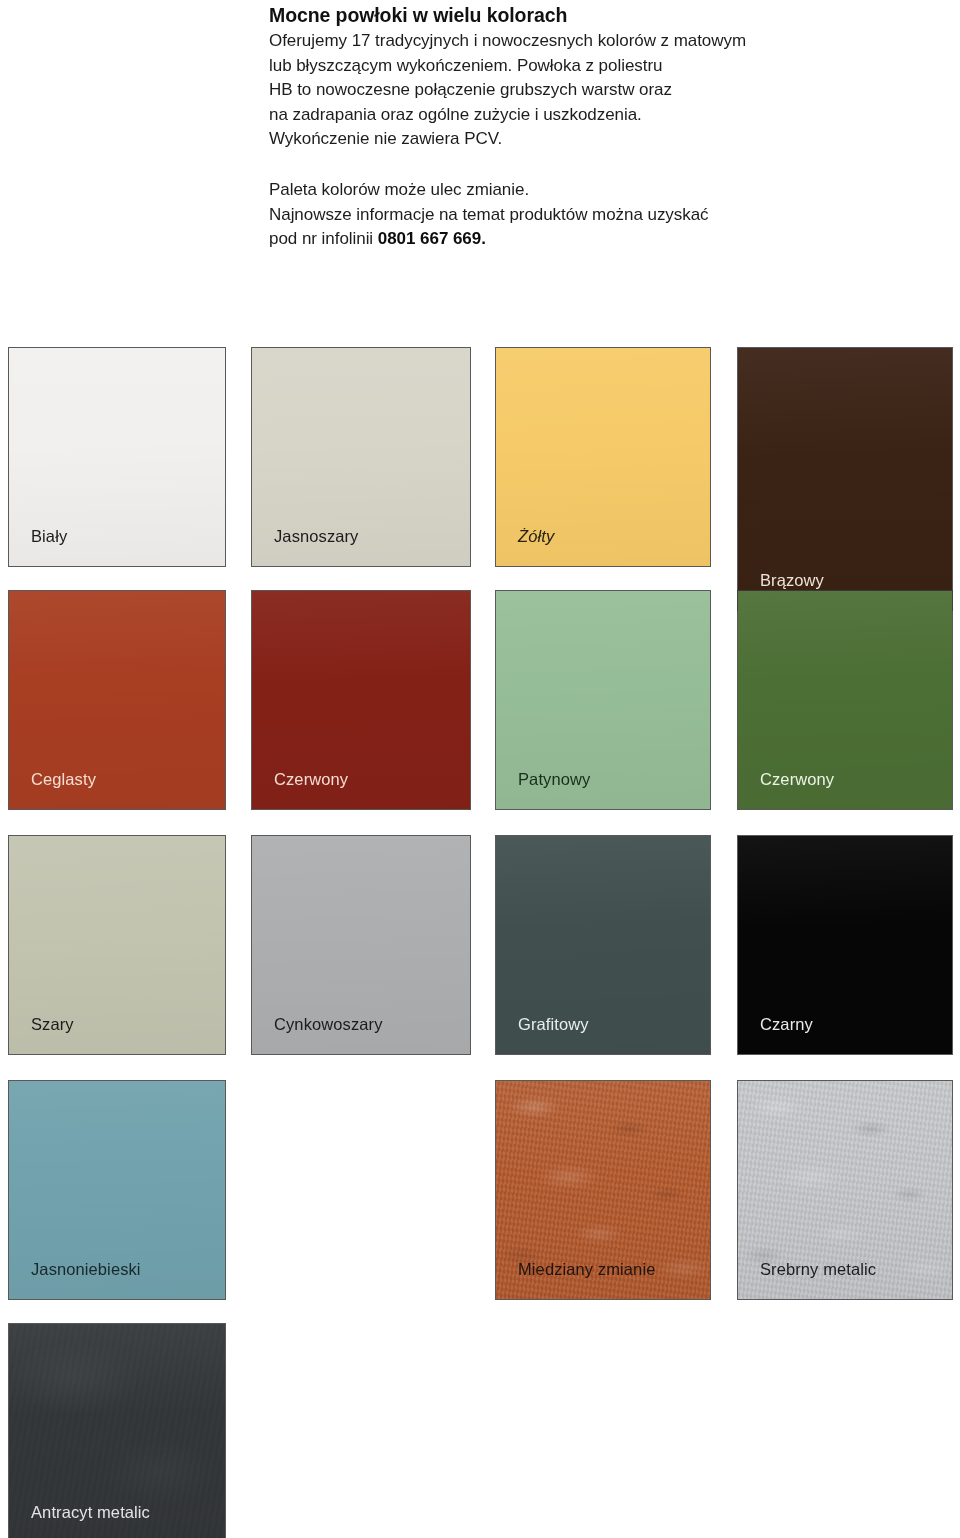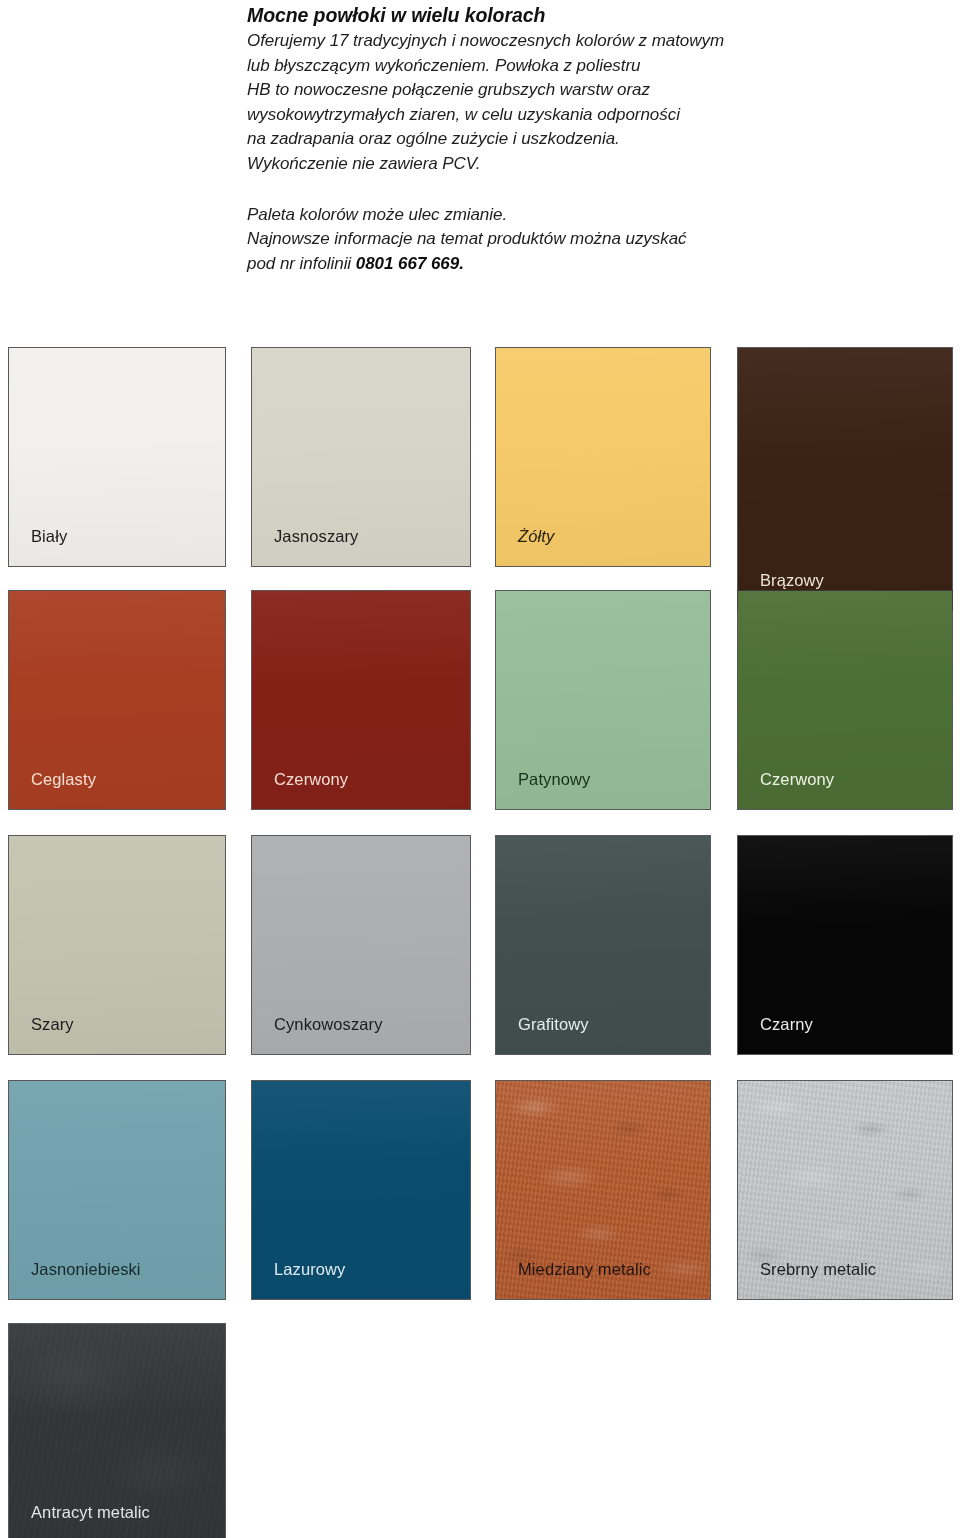--- a/index.html
+++ b/index.html
@@ -14,24 +14,23 @@
     position: relative;
     overflow: hidden;
     font-family: "Liberation Sans", "DejaVu Sans", sans-serif;
     color: #1a1a1a;
     -webkit-font-smoothing: antialiased;
   }
 
   
   #intro-block {
     position: absolute;
-    left: 247px;
+    left: 269px;
     top: 2px;
     width: 600px;
-    font-style: italic;
   }
   #intro-title {
     font-size: 19.5px;
     font-weight: bold;
     letter-spacing: -0.1px;
     line-height: 26px;
     margin: 0 0 1px 0;
     color: #111111;
   }
   .intro-para {
@@ -114,21 +113,20 @@
 </style>
 </head>
 <body>
 
 <div id="intro-block">
   <h1 id="intro-title">Mocne powłoki w wielu kolorach</h1>
 
   <p class="intro-para">Oferujemy 17 tradycyjnych i nowoczesnych kolorów z matowym</p>
   <p class="intro-para">lub błyszczącym wykończeniem. Powłoka z poliestru</p>
   <p class="intro-para">HB to nowoczesne połączenie grubszych warstw oraz</p>
-  <p class="intro-para">wysokowytrzymałych ziaren, w celu uzyskania odporności</p>
   <p class="intro-para">na zadrapania oraz ogólne zużycie i uszkodzenia.</p>
   <p class="intro-para">Wykończenie nie zawiera PCV.</p>
 
   <div class="intro-spacer"></div>
 
   <p class="intro-para">Paleta kolorów może ulec zmianie.</p>
   <p class="intro-para">Najnowsze informacje na temat produktów można uzyskać</p>
   <p class="intro-para"><span>pod nr infolinii </span><span class="bold-inline">0801 667 669.</span></p>
 </div>
 
@@ -178,27 +176,23 @@
       <span class="swatch-label" style="color: rgb(232, 238, 238);">Grafitowy</span>
     </div>
     <div class="swatch" style="left: 737px; top: 488px; width: 216px; height: 220px;">
       <div class="swatch-fill sheen-top" style="background: rgb(6, 6, 6);"></div>
       <span class="swatch-label" style="color: rgb(234, 234, 234);">Czarny</span>
     </div>
     <div class="swatch" style="left: 8px; top: 733px; width: 218px; height: 220px;">
       <div class="swatch-fill sheen-top" style="background: rgb(113, 162, 173);"></div>
       <span class="swatch-label" style="color: rgb(24, 40, 44);">Jasnoniebieski</span>
     </div>
-    <div class="swatch" style="left: 251px; top: 733px; width: 220px; height: 220px;">
-      <div class="swatch-fill sheen-top" style="background: rgb(10, 76, 110);"></div>
-      <span class="swatch-label" style="color: rgb(223, 234, 241);">Lazurowy</span>
-    </div>
     <div class="swatch" style="left: 495px; top: 733px; width: 216px; height: 220px;">
       <div class="swatch-fill sheen-top tex-metal" style="background: rgb(181, 89, 44);"></div>
-      <span class="swatch-label" style="color: rgb(31, 20, 16);">Miedziany metalic</span>
+      <span class="swatch-label" style="color: rgb(31, 20, 16);">Miedziany zmianie</span>
     </div>
     <div class="swatch" style="left: 737px; top: 733px; width: 216px; height: 220px;">
       <div class="swatch-fill sheen-top tex-metal" style="background: rgb(198, 200, 203);"></div>
       <span class="swatch-label" style="color: rgb(28, 28, 28);">Srebrny metalic</span>
     </div>
     <div class="swatch" style="left: 8px; top: 976px; width: 218px; height: 220px;">
       <div class="swatch-fill sheen-top tex-soft" style="background: rgb(51, 54, 57);"></div>
       <span class="swatch-label" style="color: rgb(227, 228, 229);">Antracyt metalic</span>
     </div>
   </div>

